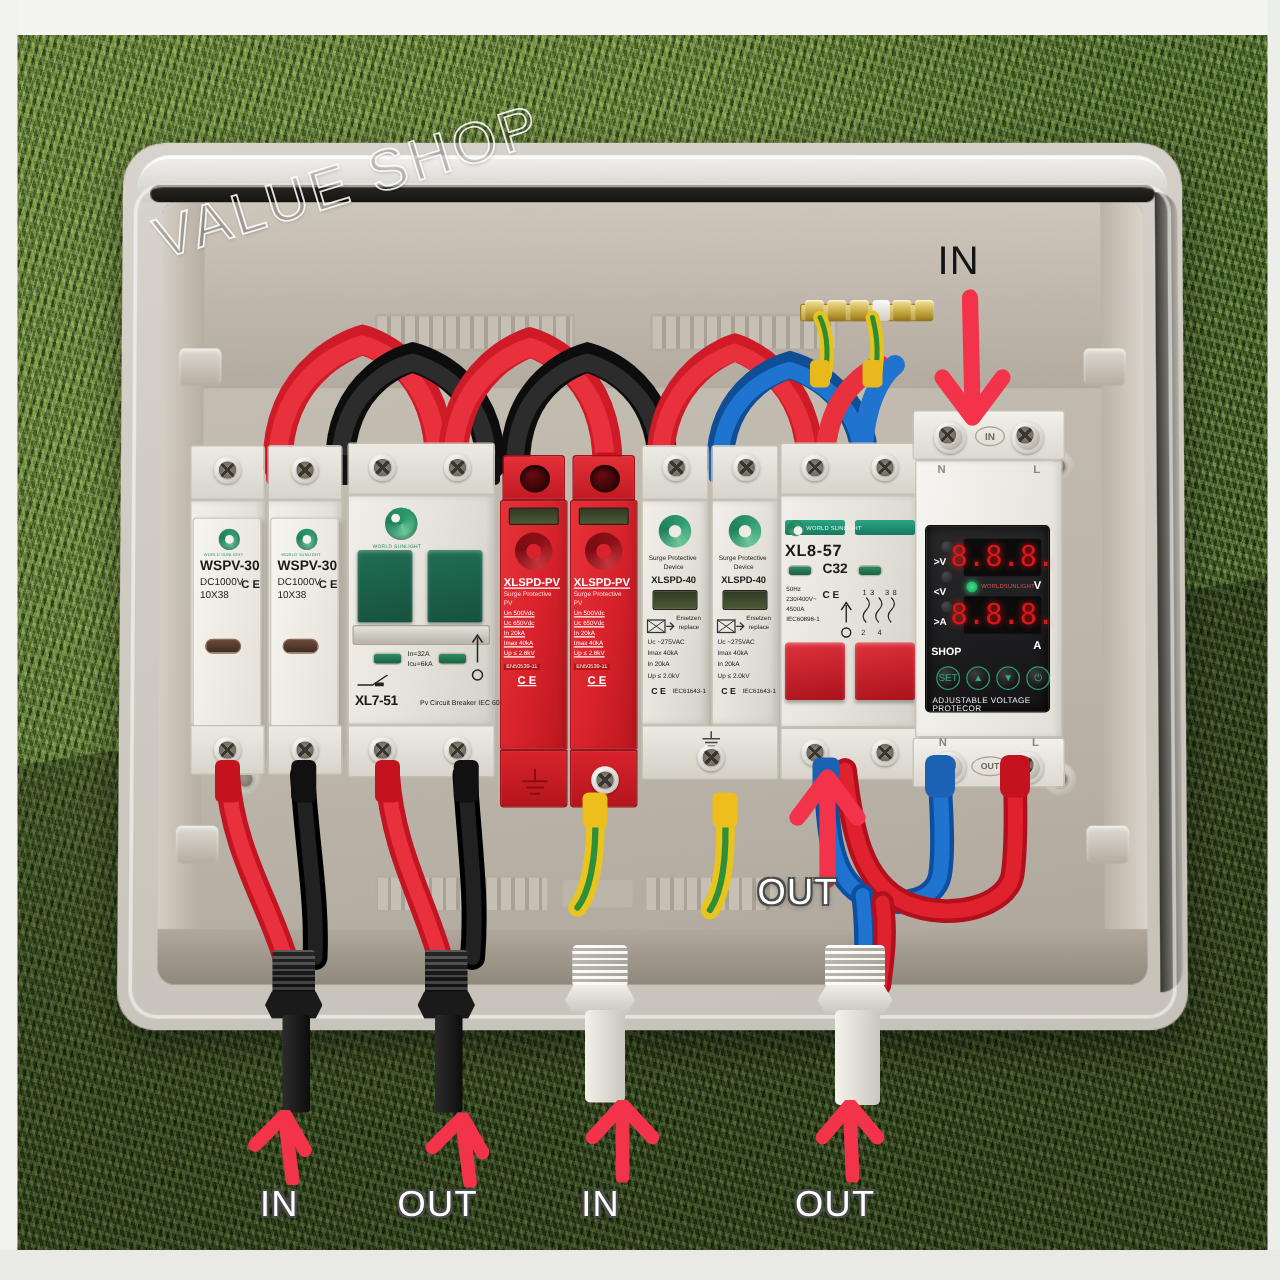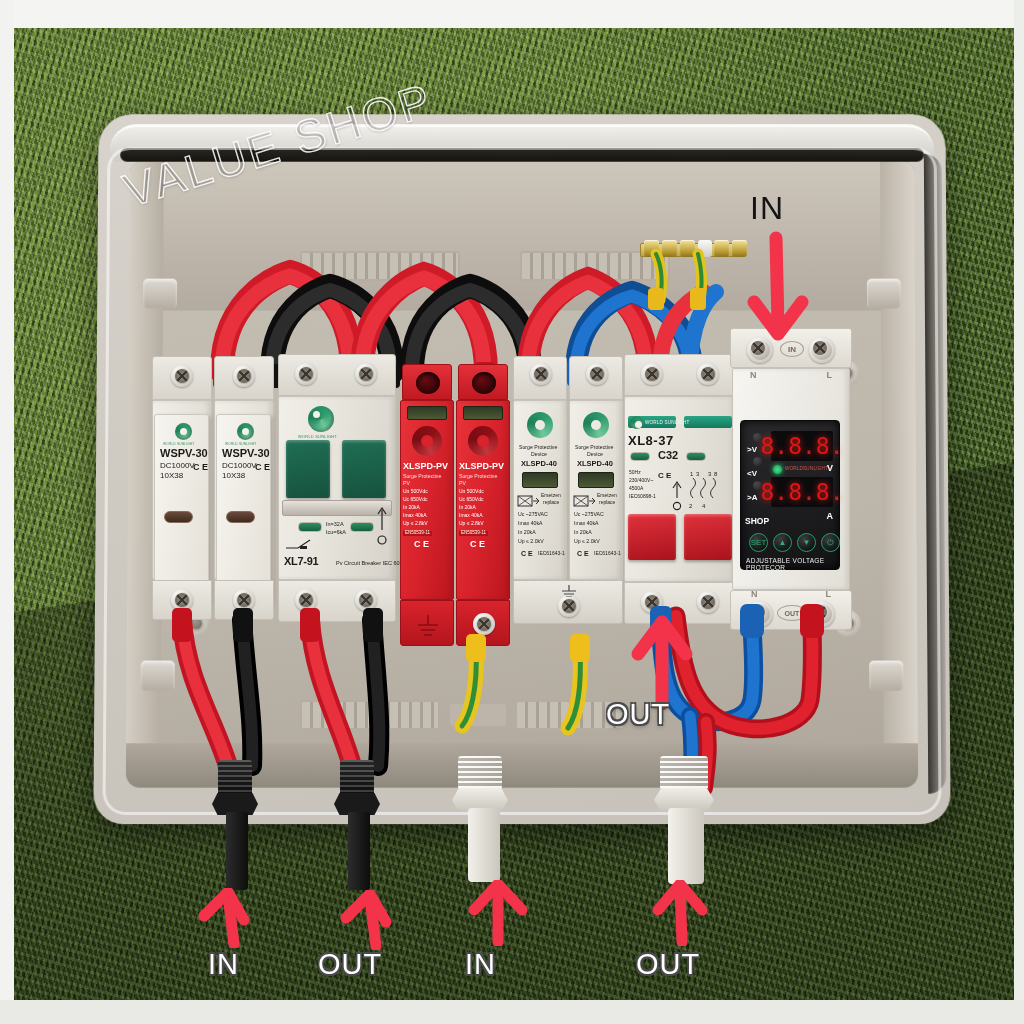--- a/index.html
+++ b/index.html
@@ -196,21 +196,21 @@
     background: conic-gradient(from 40deg,#8d1016,#c4353c,#7a0c12,#8d1016);
   }
   .spd-logo-big::after{content:''; position:absolute; left:9px; top:9px; width:12px; height:12px;
     border-radius:50%; background:#d8232c;}
   .spd-logo-gray {
     position:absolute; width:26px; height:26px; border-radius:50%;
     background: conic-gradient(from 40deg,#2f9c6e,#6fc79a,#1f8059,#2f9c6e);
   }
   .spd-logo-gray::after{content:''; position:absolute; left:8px; top:8px; width:10px; height:10px;
     border-radius:50%; background:#eceae3;}
-  .white-on-red { color:#ffffff; }
+  .white-on-red { color:#ffffff;text-decoration:underline; }
 
   
   .vp-face {
     position:absolute; left:8px; top:52px; width:100px; height:150px;
     background: linear-gradient(170deg,#2a2a2c,#141416);
     border-radius:4px; border:1px solid #0a0a0b;
     box-shadow: inset 0 0 10px rgba(0,0,0,.9);
   }
   .seg-display {
     position:absolute; background:#0b0b0c; border-radius:2px;
@@ -445,21 +445,21 @@
     <span class="lbl" style="left:48px;top:134px;font-size:5.5px;">Icu=6kA</span>
     <svg style="position:absolute;left:6px;top:140px;width:40px;height:16px;">
       <path d="M2,12 L14,12 L26,4" stroke="#222" stroke-width="1.2" fill="none"></path>
       <rect x="16" y="10" width="7" height="3" fill="#222"></rect>
     </svg>
     <svg style="position:absolute;right:6px;top:108px;width:16px;height:46px;">
       <path d="M8,6 L8,26" stroke="#222" stroke-width="1.2"></path>
       <path d="M4,10 L8,4 L12,10" stroke="#222" stroke-width="1.2" fill="none"></path>
       <circle cx="8" cy="36" r="4" stroke="#222" stroke-width="1.2" fill="none"></circle>
     </svg>
-    <span class="lbl" style="left:6px;top:160px;font-size:11px;font-weight:700;letter-spacing:-.3px;">XL7-91</span>
+    <span class="lbl" style="left:6px;top:160px;font-size:11px;font-weight:700;letter-spacing:-.3px;">XL7-51</span>
     <span class="lbl" style="left:58px;top:164px;font-size:5.6px;">Pv Circuit Breaker IEC 60947-2</span>
     <div class="term-top" style="top:-42px;height:42px;">
       <span class="screw" style="left:16px;top:8px;"></span>
       <span class="screw" style="left:76px;top:8px;"></span>
     </div>
     <div class="term-bot" style="bottom:-42px;height:42px;">
       <span class="screw" style="left:16px;top:8px;"></span>
       <span class="screw" style="left:76px;top:8px;"></span>
     </div>
   </div>
@@ -571,21 +571,21 @@
       </svg>
     </div>
   </div>
 
   <div class="module" style="left:624px;top:396px;width:112px;height:186px;">
     <div class="mod-body"></div>
     <div class="green-strip" style="left:4px;top:20px;width:48px;height:12px;"></div>
     <div class="green-strip" style="left:60px;top:20px;width:48px;height:12px;"></div>
     <span class="logo-dot" style="left:6px;top:20px;width:13px;height:13px;"></span>
     <span class="brandtext" style="left:21px;top:24px;font-size:4.6px;color:#f0f4f0;">WORLD SUNLIGHT</span>
-    <span class="lbl" style="left:4px;top:38px;font-size:13px;font-weight:700;letter-spacing:.5px;">XL8-37</span>
+    <span class="lbl" style="left:4px;top:38px;font-size:13px;font-weight:700;letter-spacing:.5px;">XL8-57</span>
     <span class="lbl" style="left:34px;top:54px;font-size:11px;font-weight:700;">C32</span>
     <div class="green-pill" style="left:6px;top:56px;width:20px;height:9px;"></div>
     <div class="green-pill" style="left:62px;top:56px;width:20px;height:9px;"></div>
     <span class="lbl" style="left:5px;top:74px;font-size:5px;">50Hz</span>
     <span class="lbl" style="left:5px;top:82px;font-size:5px;">230/400V~</span>
     <span class="lbl" style="left:5px;top:90px;font-size:5px;">4500A</span>
     <span class="lbl" style="left:5px;top:98px;font-size:5px;">IEC60898-1</span>
     <span class="lbl" style="left:34px;top:76px;font-size:8px;font-weight:bold;">C E</span>
     <svg style="position:absolute;left:46px;top:84px;width:14px;height:32px;">
       <path d="M7,4 L7,18" stroke="#222" stroke-width="1.1"></path>

